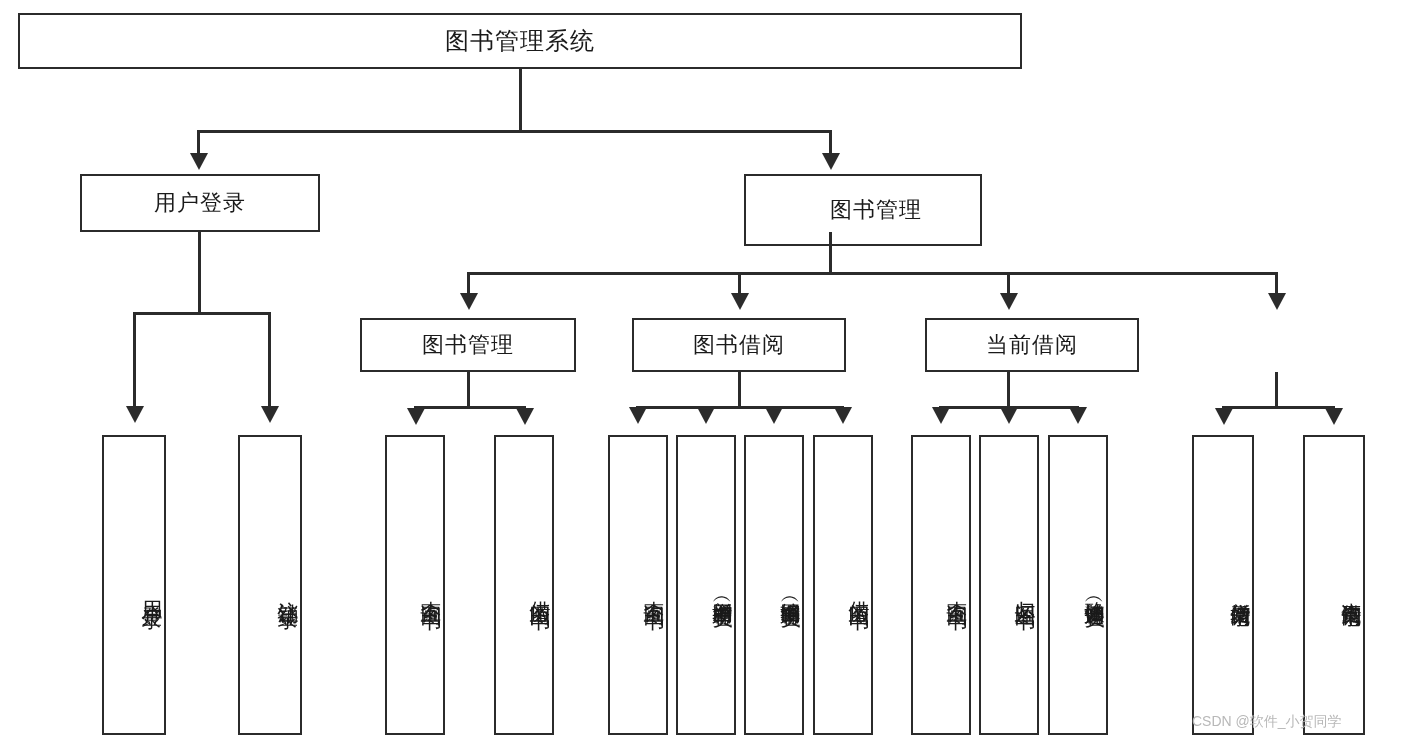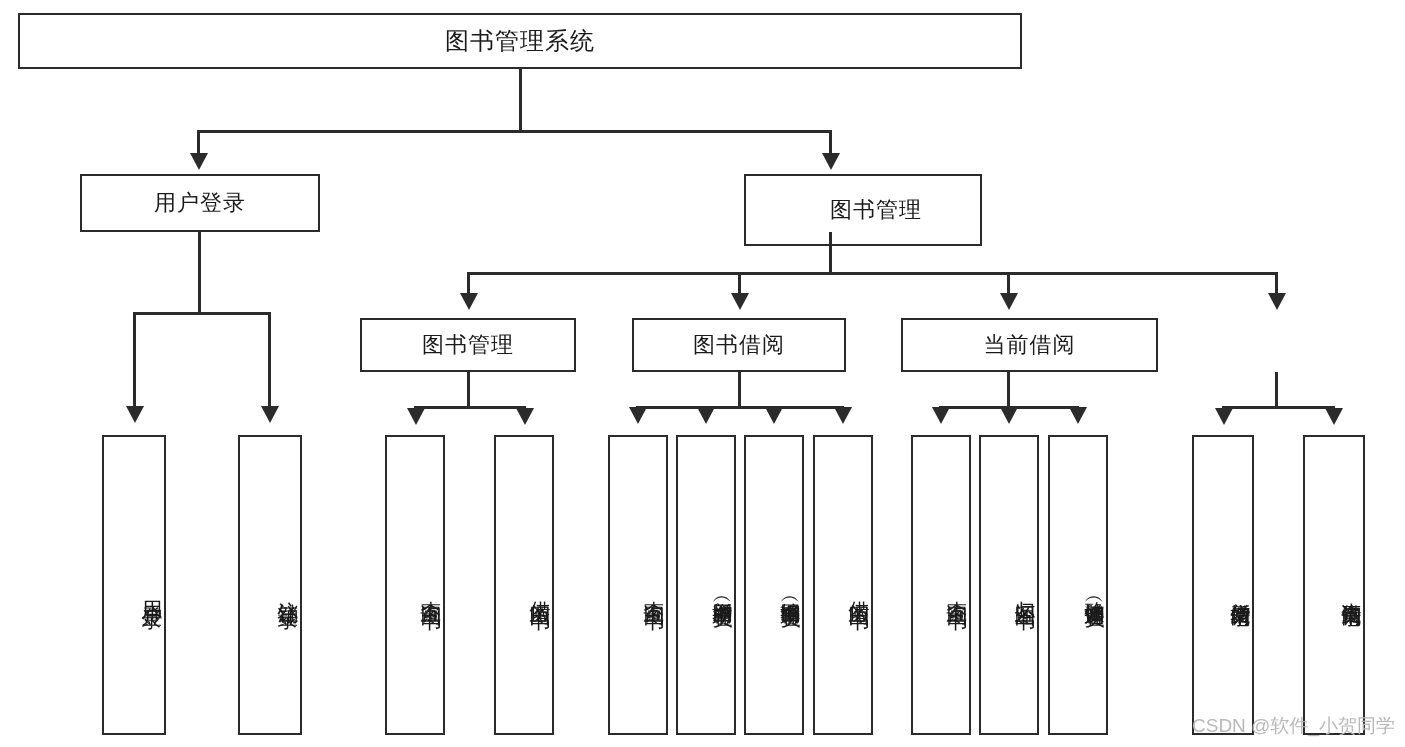--- a/index.html
+++ b/index.html
@@ -72,21 +72,21 @@
     height: 0;
     border-left: 9px solid transparent;
     border-right: 9px solid transparent;
     border-top: 17px solid #2b2b2b;
   }
 
   
   #watermark {
     position: absolute;
     color: #b8b8b8;
-    font-size: 19px;
+    font-size: 14px;
     white-space: nowrap;
     user-select: none;
   }
 </style>
 </head>
 <body>
 
 <div id="canvas">
 
   <div class="node root" style="left:18px; top:13px; width:1004px; height:56px;">
@@ -132,21 +132,21 @@
 
   <div class="vline" style="left:1275px; top:272px; width:3px; height:24px;"></div>
   <div class="arrow" style="left:1268px; top:293px;"></div>
 
   <div class="node level2" style="left:360px; top:318px; width:216px; height:54px;">
     <span class="node-label">图书管理</span>
   </div>
   <div class="node level2" style="left:632px; top:318px; width:214px; height:54px;">
     <span class="node-label">图书借阅</span>
   </div>
-  <div class="node level2" style="left:901px; top:318px; width:257px; height:54px;">
+  <div class="node level2" style="left:925px; top:318px; width:214px; height:54px;">
     <span class="node-label">当前借阅</span>
   </div>
 
   <div class="vline" style="left:467px; top:372px; width:3px; height:36px;"></div>
   <div class="hline" style="left:414px; top:406px; width:112px; height:3px;"></div>
   <div class="vline" style="left:414px; top:406px; width:3px; height:12px;"></div>
   <div class="arrow" style="left:407px; top:408px;"></div>
   <div class="vline" style="left:523px; top:406px; width:3px; height:12px;"></div>
   <div class="arrow" style="left:516px; top:408px;"></div>
 

